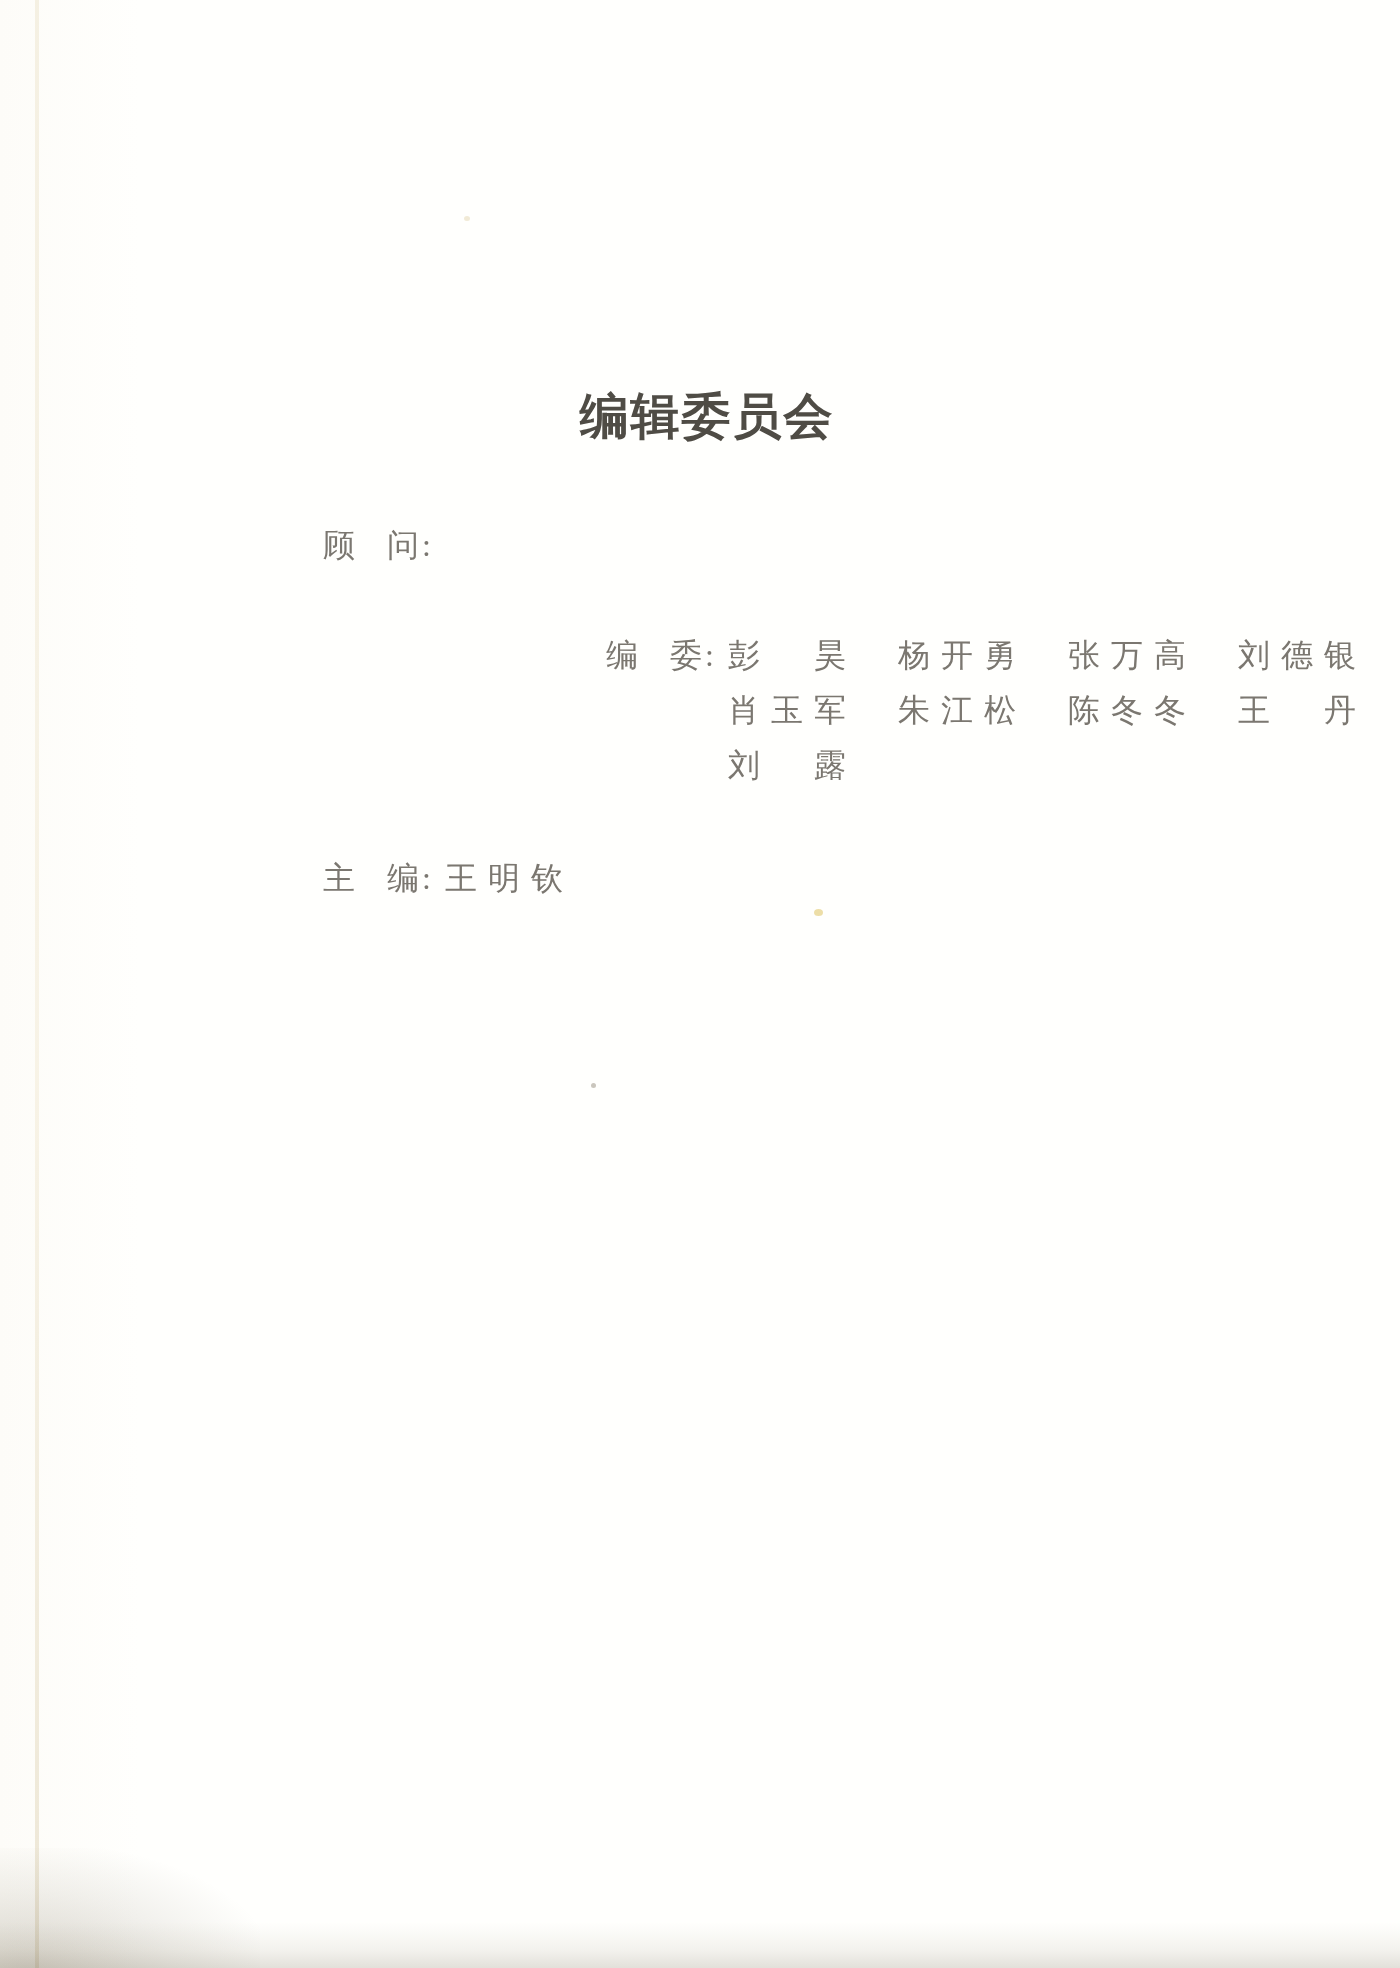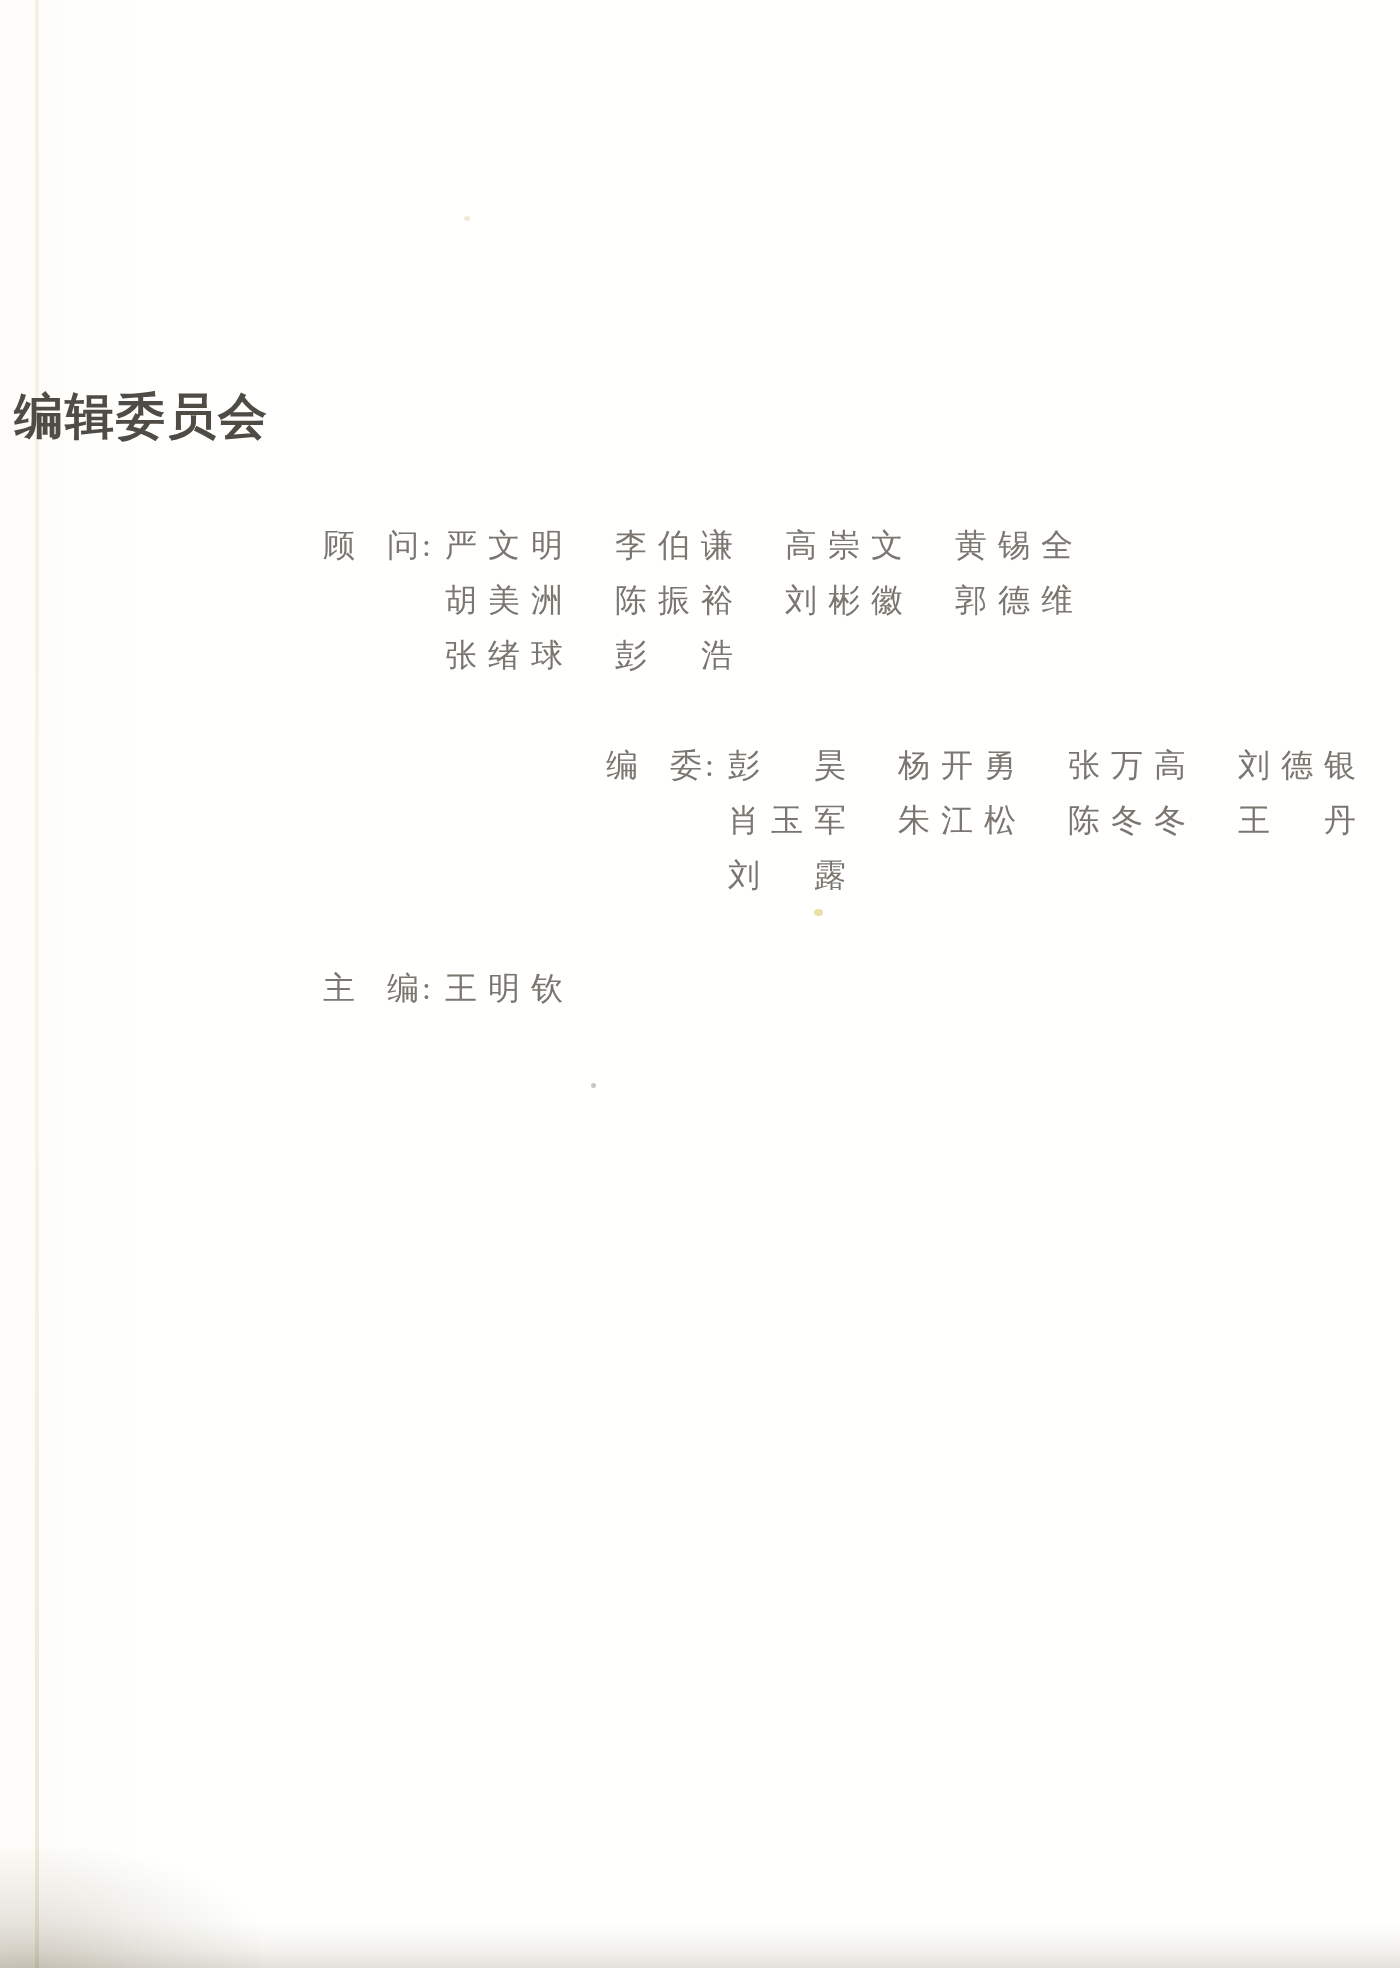--- a/index.html
+++ b/index.html
@@ -55,21 +55,21 @@
   .speck-3 { left: 464px; top: 216px; width: 6px; height: 5px; background: #f0e8d2; opacity: 0.9; }
 
   .content {
     position: absolute;
     left: 0;
     top: 0;
     width: 100%;
   }
   .doc-title {
     margin: 388px 0 0 14px;
-    text-align: left;
+    text-align: center;
     font-size: 49px;
     line-height: 58px;
     font-weight: 700;
     letter-spacing: 2px;
     color: #4f4c45;
   }
   .sections {
     margin-top: 72px;
     padding-left: 323px;
     font-size: 32px;
@@ -119,38 +119,20 @@
   <div class="content">
 
     <h1 class="doc-title">编辑委员会</h1>
 
     <div class="sections">
 
       <div class="section sec-advisors">
         <div class="sec-label">
           <span class="label-chars">顾问</span><span class="label-colon">:</span>
         </div>
-        <div class="names">
-          <div class="row">
-            <span class="member">严文明</span>
-            <span class="member">李伯谦</span>
-            <span class="member">高崇文</span>
-            <span class="member">黄锡全</span>
-          </div>
-          <div class="row">
-            <span class="member">胡美洲</span>
-            <span class="member">陈振裕</span>
-            <span class="member">刘彬徽</span>
-            <span class="member">郭德维</span>
-          </div>
-          <div class="row">
-            <span class="member">张绪球</span>
-            <span class="member">彭　浩</span>
-          </div>
-        </div>
       </div>
 
       <div class="section sec-editorial-board">
         <div class="sec-label">
           <span class="label-chars">编委</span><span class="label-colon">:</span>
         </div>
         <div class="names">
           <div class="row">
             <span class="member">彭　昊</span>
             <span class="member">杨开勇</span>

